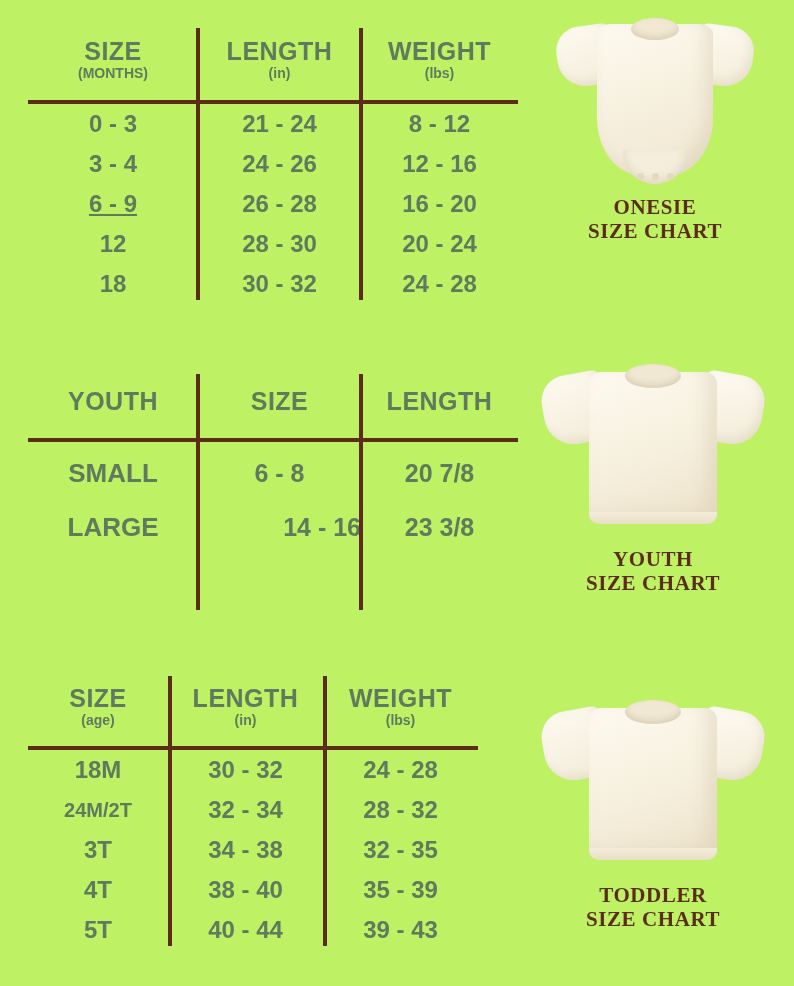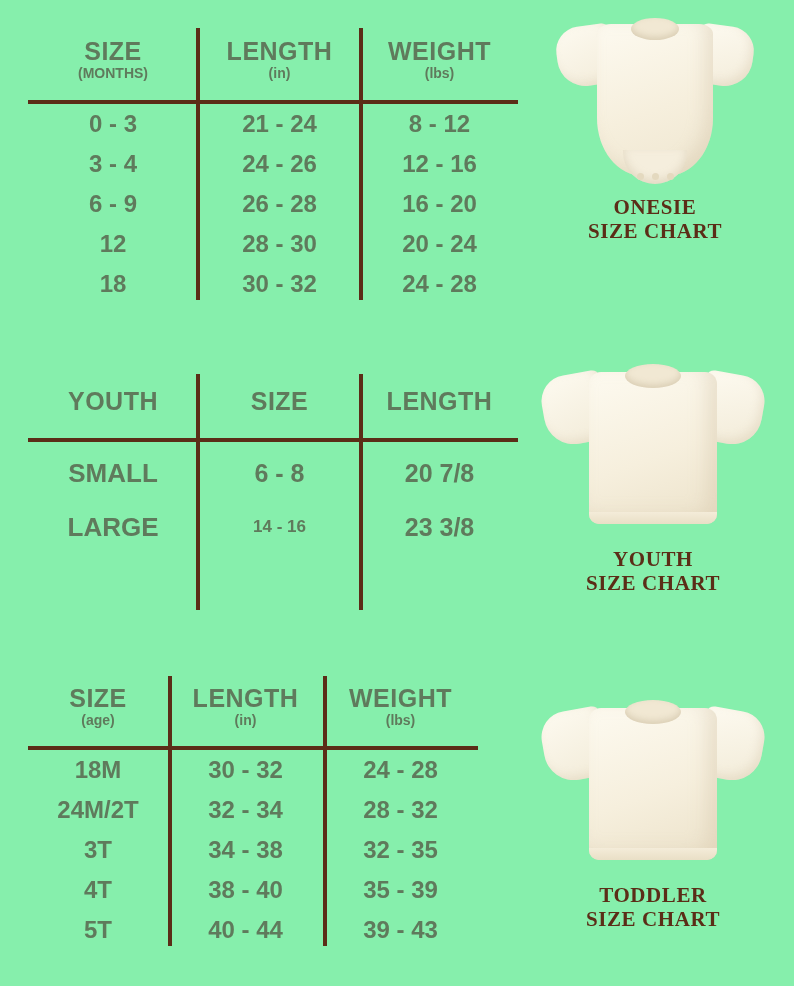--- a/index.html
+++ b/index.html
@@ -10,21 +10,21 @@
     width: 794px;
     height: 986px;
     background: #faf3ea;
     font-family: "Liberation Sans", sans-serif;
     overflow: hidden;
   }
   .page {
     position: relative;
     width: 794px;
     height: 986px;
-    background: #86efac;
+    background: #bef264;
   }
 
   
   .block {
     position: absolute;
     display: flex;
     align-items: flex-start;
   }
   .table-wrap {
     position: relative;
@@ -205,21 +205,21 @@
           <td style="height:40px;font-size:24px;padding-top:10px;">0 - 3</td>
           <td style="font-size:24px;padding-top:10px;">21 - 24</td>
           <td style="font-size:24px;padding-top:10px;">8 - 12</td>
         </tr>
         <tr>
           <td style="height:40px;font-size:24px;">3 - 4</td>
           <td style="font-size:24px;">24 - 26</td>
           <td style="font-size:24px;margin-top:12px;">12 - 16</td>
         </tr>
         <tr>
-          <td style="height:40px;font-size:24px;">6 - 9</td>
+          <td style="height:40px;font-size:24px;text-decoration:underline;">6 - 9</td>
           <td style="font-size:24px;">26 - 28</td>
           <td style="font-size:24px;">16 - 20</td>
         </tr>
         <tr>
           <td style="height:40px;font-size:24px;">12</td>
           <td style="font-size:24px;">28 - 30</td>
           <td style="font-size:24px;">20 - 24</td>
         </tr>
         <tr>
           <td style="height:40px;font-size:24px;">18</td>
@@ -271,21 +271,21 @@
             <span class="hdr-cell"><span class="hdr-main" style="font-size:25px;">LENGTH</span></span>
           </th>
         </tr>
         <tr>
           <td style="height:54px;font-size:26px;padding-top:14px;">SMALL</td>
           <td style="font-size:25px;padding-top:14px;">6 - 8</td>
           <td style="font-size:25px;padding-top:14px;">20 7/8</td>
         </tr>
         <tr>
           <td style="height:54px;font-size:26px;">LARGE</td>
-          <td style="font-size:17px;">14 - 16</td>
+          <td style="font-size:25px;text-align:right;">14 - 16</td>
           <td style="font-size:25px;">23 3/8</td>
         </tr>
       </tbody>
         </table>
       <div class="hrule" style="left:0; top:68px; width:490px;"></div>
       <div class="vrule" style="left:168px; top:4px; height:236px;"></div>
       <div class="vrule" style="left:331px; top:4px; height:236px;"></div>
     </div>
   </div>
 
@@ -331,21 +331,21 @@
               <span class="hdr-sub">(lbs)</span>
             </span>
           </th>
         </tr>
         <tr>
           <td style="height:40px;font-size:24px;padding-top:10px;">18M</td>
           <td style="font-size:24px;padding-top:10px;">30 - 32</td>
           <td style="font-size:24px;padding-top:10px;">24 - 28</td>
         </tr>
         <tr>
-          <td style="height:40px;font-size:24px;text-align:center;">24M/2T</td>
+          <td style="height:40px;font-size:20px;text-align:center;">24M/2T</td>
           <td style="font-size:24px;">32 - 34</td>
           <td style="font-size:24px;">28 - 32</td>
         </tr>
         <tr>
           <td style="height:40px;font-size:24px;">3T</td>
           <td style="font-size:24px;">34 - 38</td>
           <td style="font-size:24px;">32 - 35</td>
         </tr>
         <tr>
           <td style="height:40px;font-size:24px;">4T</td>

